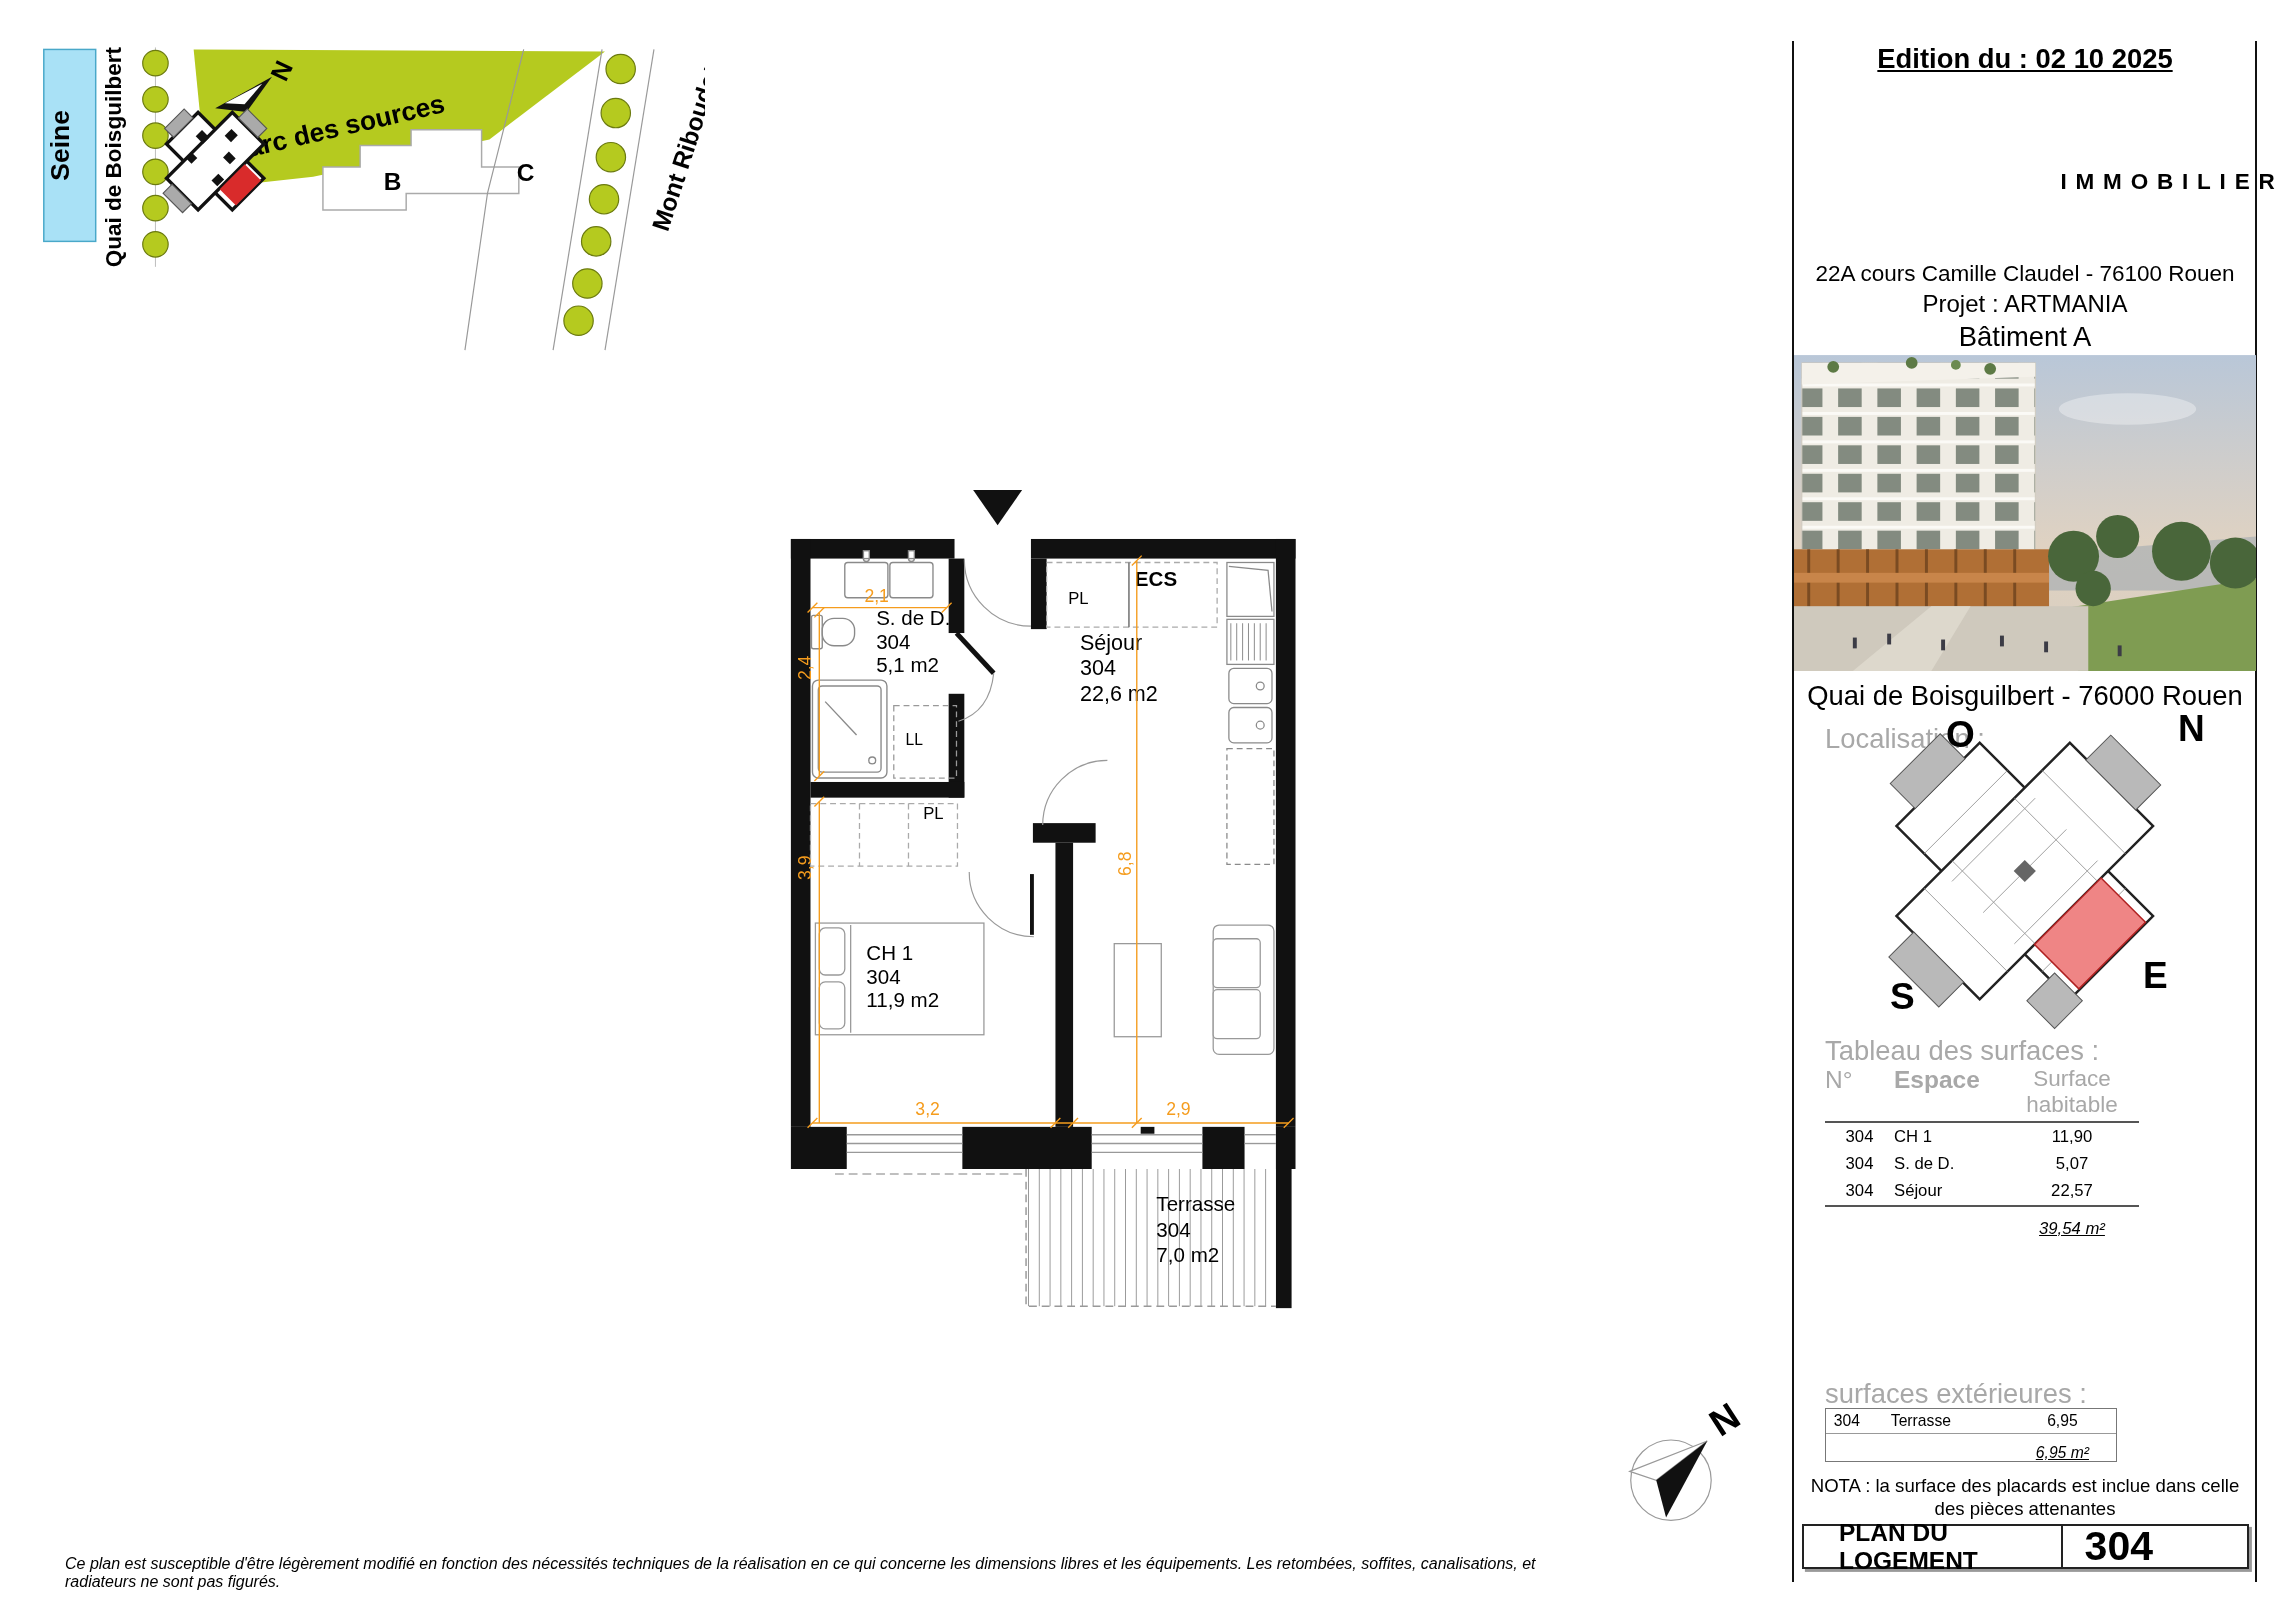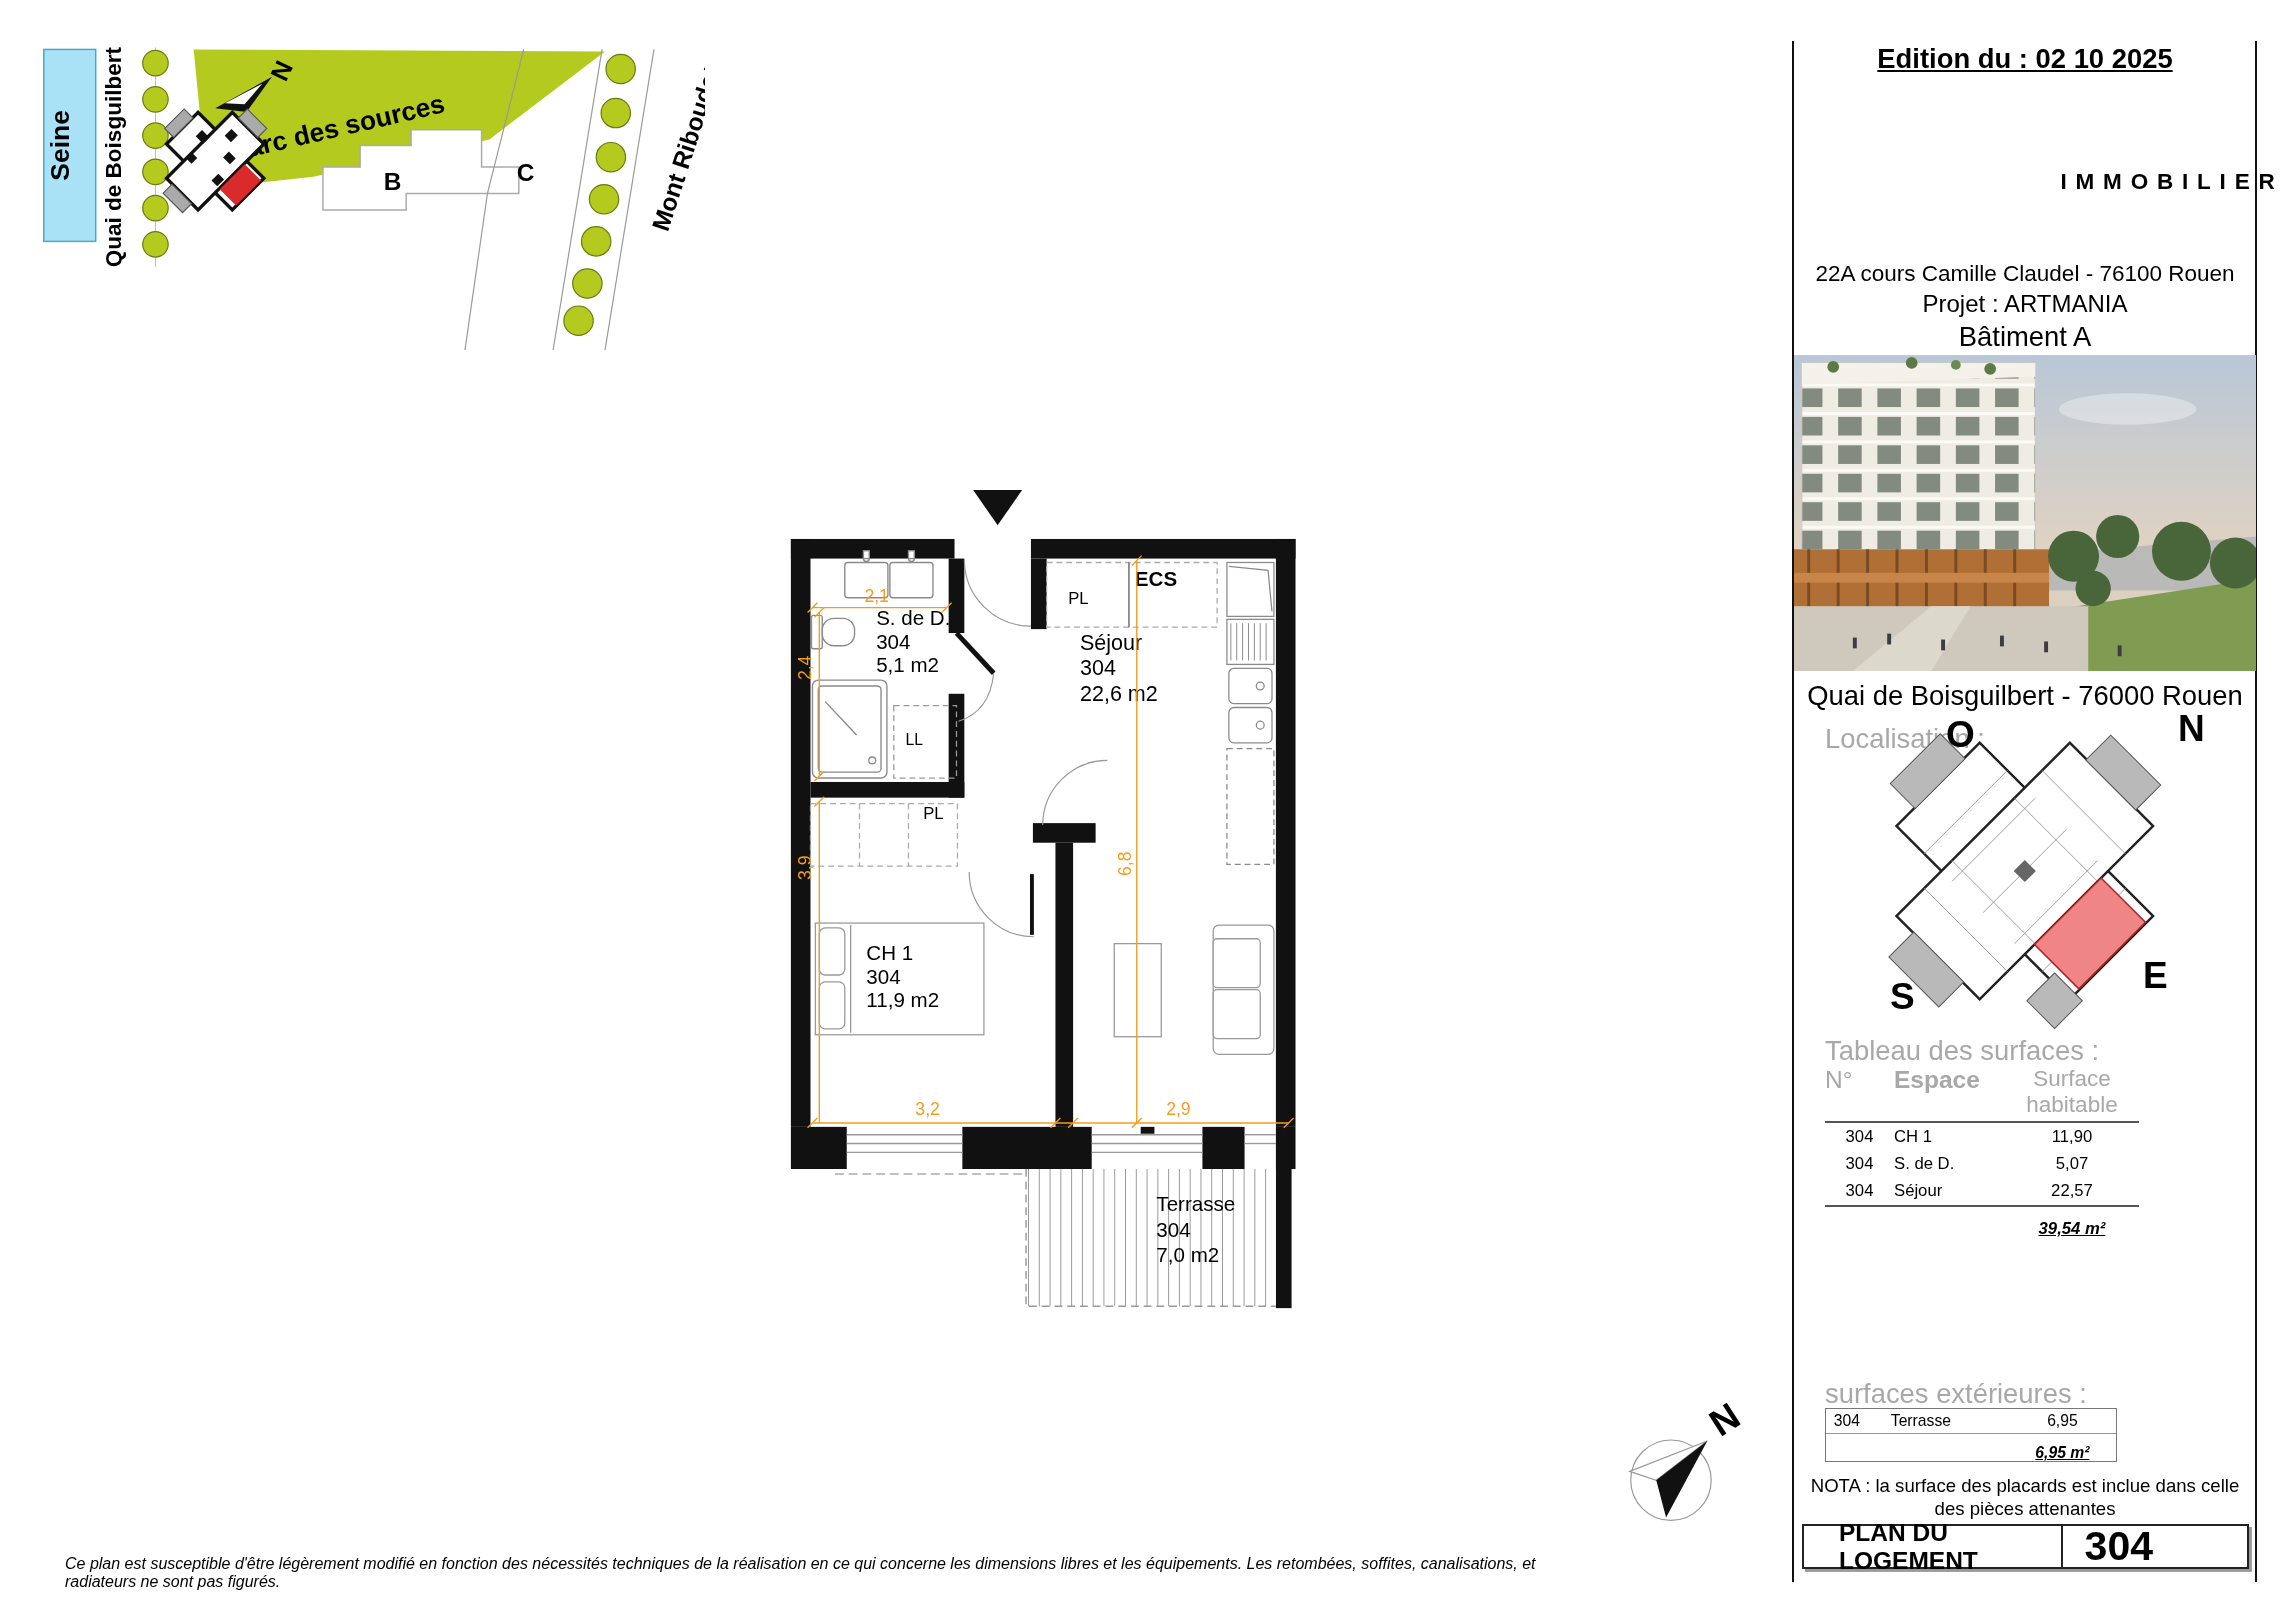--- a/index.html
+++ b/index.html
@@ -23,21 +23,21 @@
   .surf{position:absolute;left:1825px;top:1066px;width:314px;font-size:16.7px;}
   .surf-head{display:flex;color:#a8a8a8;font-size:24.5px;border-bottom:2px solid #555;padding-bottom:2.9px;}
   .surf-row{display:flex;height:27.4px;align-items:center;}
   .c1{width:69px;text-align:center;}
   .c2{width:113px;text-align:left;}
   .c3{width:130px;text-align:center;}
   .h1{width:69px;text-align:left;}
   .h2{width:113px;font-weight:bold;}
   .h3{width:130px;text-align:center;font-size:22.5px;}
   .surf-sep{border-top:2px solid #555;}
-  .total{font-weight:bold;font-style:italic;text-decoration:underline;margin-top:12px;}
+  .total{font-weight:normal;font-style:italic;text-decoration:underline;margin-top:12px;}
   .surf-total-row{display:flex;height:31px;align-items:center;}
   
   .ext{position:absolute;left:1825px;top:1408px;width:290px;border:1.5px solid #777;font-size:15.7px;}
   .ext-row{display:flex;height:23.5px;align-items:center;border-bottom:1px solid #999;}
   .ext-row:last-child{border-bottom:none;height:27.4px;}
   .e1{width:57px;padding-left:7.8px;}
   .e2{width:118px;}
   .e3{flex:1;text-align:center;}
   .nota{position:absolute;left:1794px;top:1475px;width:462px;text-align:center;font-size:18.6px;line-height:22.5px;}
   .plan-box{position:absolute;left:1802px;top:1524px;width:443px;height:41px;border:2.9px solid #222;

